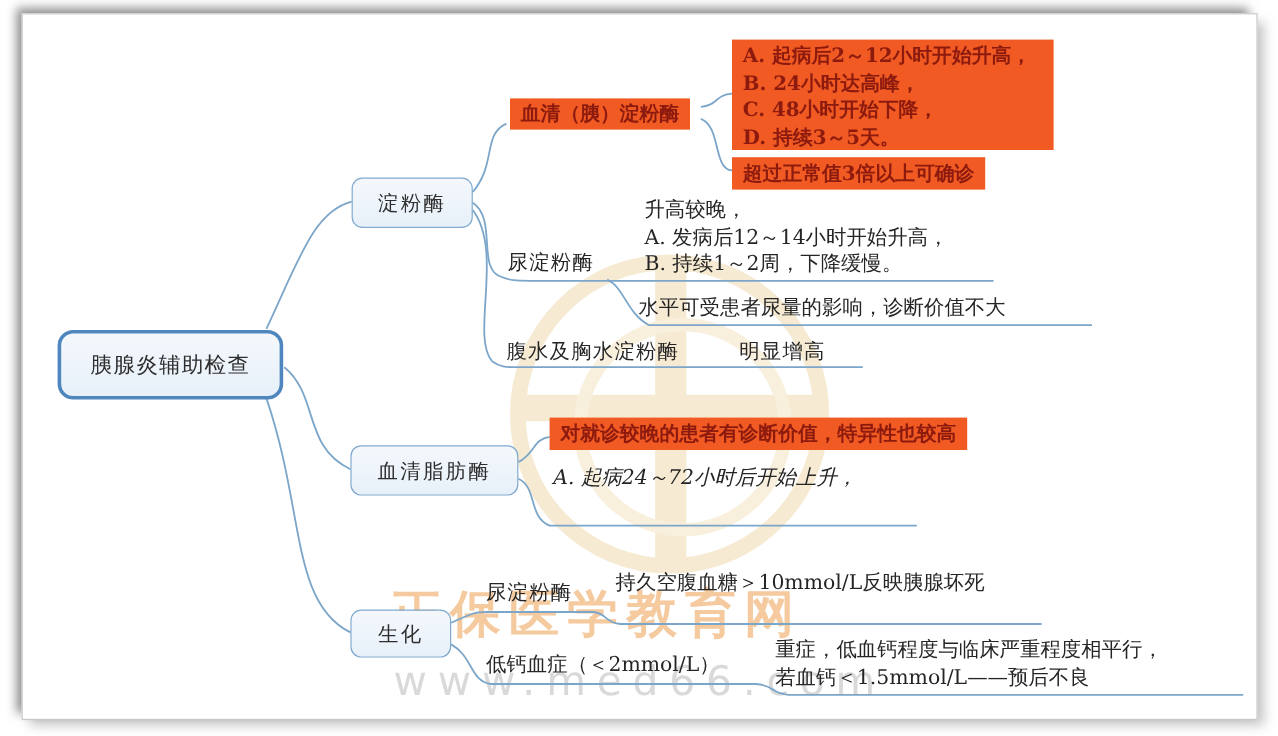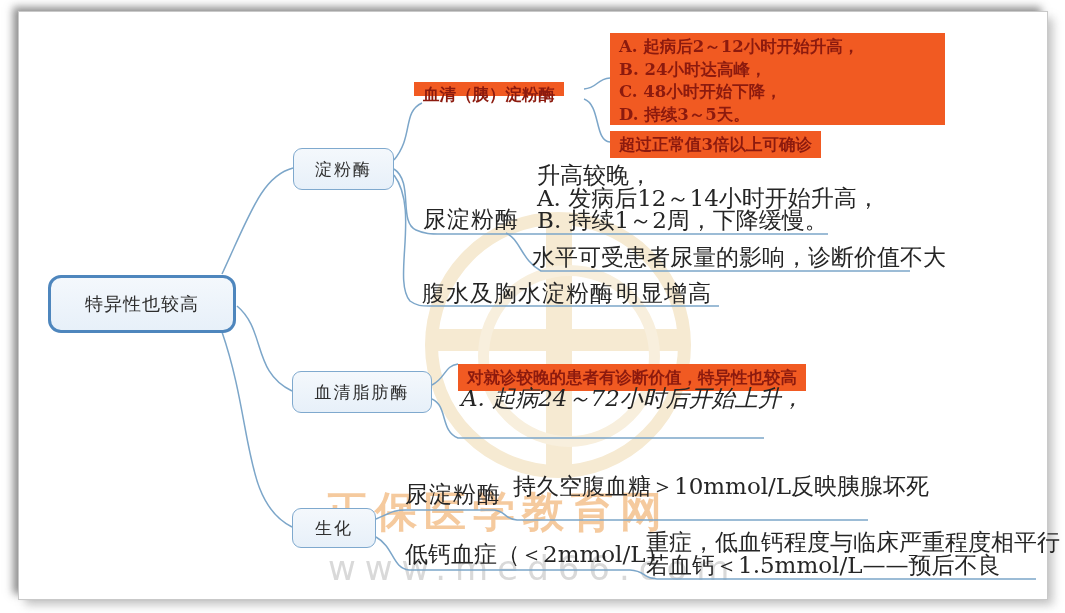--- a/index.html
+++ b/index.html
@@ -23,21 +23,21 @@
   .wm-url{position:absolute;left:328px;top:548px;font-size:34px;color:#d9d9d9;letter-spacing:9px;
           font-family:"DejaVu Sans","Liberation Sans",sans-serif;white-space:nowrap;}
   
   .node{position:absolute;box-sizing:border-box;display:flex;align-items:center;justify-content:center;
         background:linear-gradient(#f4f8fc,#e7f0f9);border:1.5px solid #7fa9ce;border-radius:9px;
         color:#2e2e2e;white-space:nowrap;}
   .node.root{border:3px solid #4e86bd;border-radius:13px;font-size:18px;letter-spacing:1px;}
   .node.l1{font-size:17px;letter-spacing:2px;}
   .obox{position:absolute;box-sizing:border-box;background:#f15a22;color:#8c1a0e;font-weight:bold;
         font-size:16.5px;line-height:22.5px;padding:3px 9px;white-space:nowrap;}
-  .txt{position:absolute;color:#252525;font-size:23px;line-height:22.5px;white-space:nowrap;}
+  .txt{position:absolute;color:#252525;font-size:17px;line-height:22.5px;white-space:nowrap;}
   .txt .ln{display:block;}
   svg.lines{position:absolute;left:0;top:0;}
   svg.lines path{fill:none;stroke:#7ca6c9;stroke-width:1.5px;}
 </style>
 </head>
 <body>
 
 <div class="stage">
   <div class="page"></div>
 
@@ -66,32 +66,32 @@
       <path d="M 394 175 C 420 210, 392 280, 410 301 C 417 306, 421 306, 430 306 L 719 306"></path>
 
       <path d="M 432 385 C 446 378, 444 366, 458 364"></path>
       <path d="M 432 399 C 448 406, 440 431, 458 438 L 764 438"></path>
 
       <path d="M 376 519 C 392 512, 394 510, 406 510 L 494 510 C 506 511, 504 519, 517 520 L 868 520"></path>
       <path d="M 376 537 C 394 547, 392 568, 409 570 L 630 570 C 646 571, 642 578, 657 579 L 1036 579"></path>
     </svg>
 
     <div class="node root" style="left:48px;top:275px;width:188px;height:58px;">
-      <span>特异性也较高</span>
+      <span>胰腺炎辅助检查</span>
     </div>
 
     <div class="node l1" style="left:293px;top:148px;width:101px;height:42px;">
       <span>淀粉酶</span>
     </div>
 
-    <div class="obox" style="left:414px;top:82px;height:14px;line-height:20px;">
+    <div class="obox" style="left:425px;top:82px;height:26px;line-height:20px;">
       <span>血清（胰）淀粉酶</span>
     </div>
 
-    <div class="obox" style="left:610px;top:33px;width:335px;height:92px;">
+    <div class="obox" style="left:610px;top:33px;width:268px;height:92px;">
       <span class="ln" style="display:block;">A. 起病后2～12小时开始升高，</span>
       <span class="ln" style="display:block;">B. 24小时达高峰，</span>
       <span class="ln" style="display:block;">C. 48小时开始下降，</span>
       <span class="ln" style="display:block;">D. 持续3～5天。</span>
     </div>
 
     <div class="obox" style="left:610px;top:131px;height:27px;line-height:21px;">超过正常值3倍以上可确诊</div>
 
     <div class="txt" style="left:423px;top:208px;letter-spacing:1px;">尿淀粉酶</div>
 
@@ -103,21 +103,21 @@
 
     <div class="txt" style="left:532px;top:246px;">水平可受患者尿量的影响，诊断价值不大</div>
 
     <div class="txt" style="left:422px;top:282px;letter-spacing:1px;">腹水及胸水淀粉酶</div>
     <div class="txt" style="left:616px;top:282px;letter-spacing:1px;">明显增高</div>
 
     <div class="node l1" style="left:292px;top:371px;width:140px;height:42px;">
       <span>血清脂肪酶</span>
     </div>
 
-    <div class="obox" style="left:458px;top:364px;height:27px;line-height:21px;">对就诊较晚的患者有诊断价值，特异性也较高</div>
+    <div class="obox" style="left:458px;top:348px;height:27px;line-height:21px;">对就诊较晚的患者有诊断价值，特异性也较高</div>
 
     <div class="txt" style="left:461px;top:387px;font-style:italic;">
       <span class="ln">A. 起病24～72小时后开始上升，</span>
     </div>
 
     <div class="node l1" style="left:292px;top:508px;width:84px;height:40px;">
       <span>生化</span>
     </div>
 
     <div class="txt" style="left:405px;top:483px;letter-spacing:1px;">尿淀粉酶</div>

